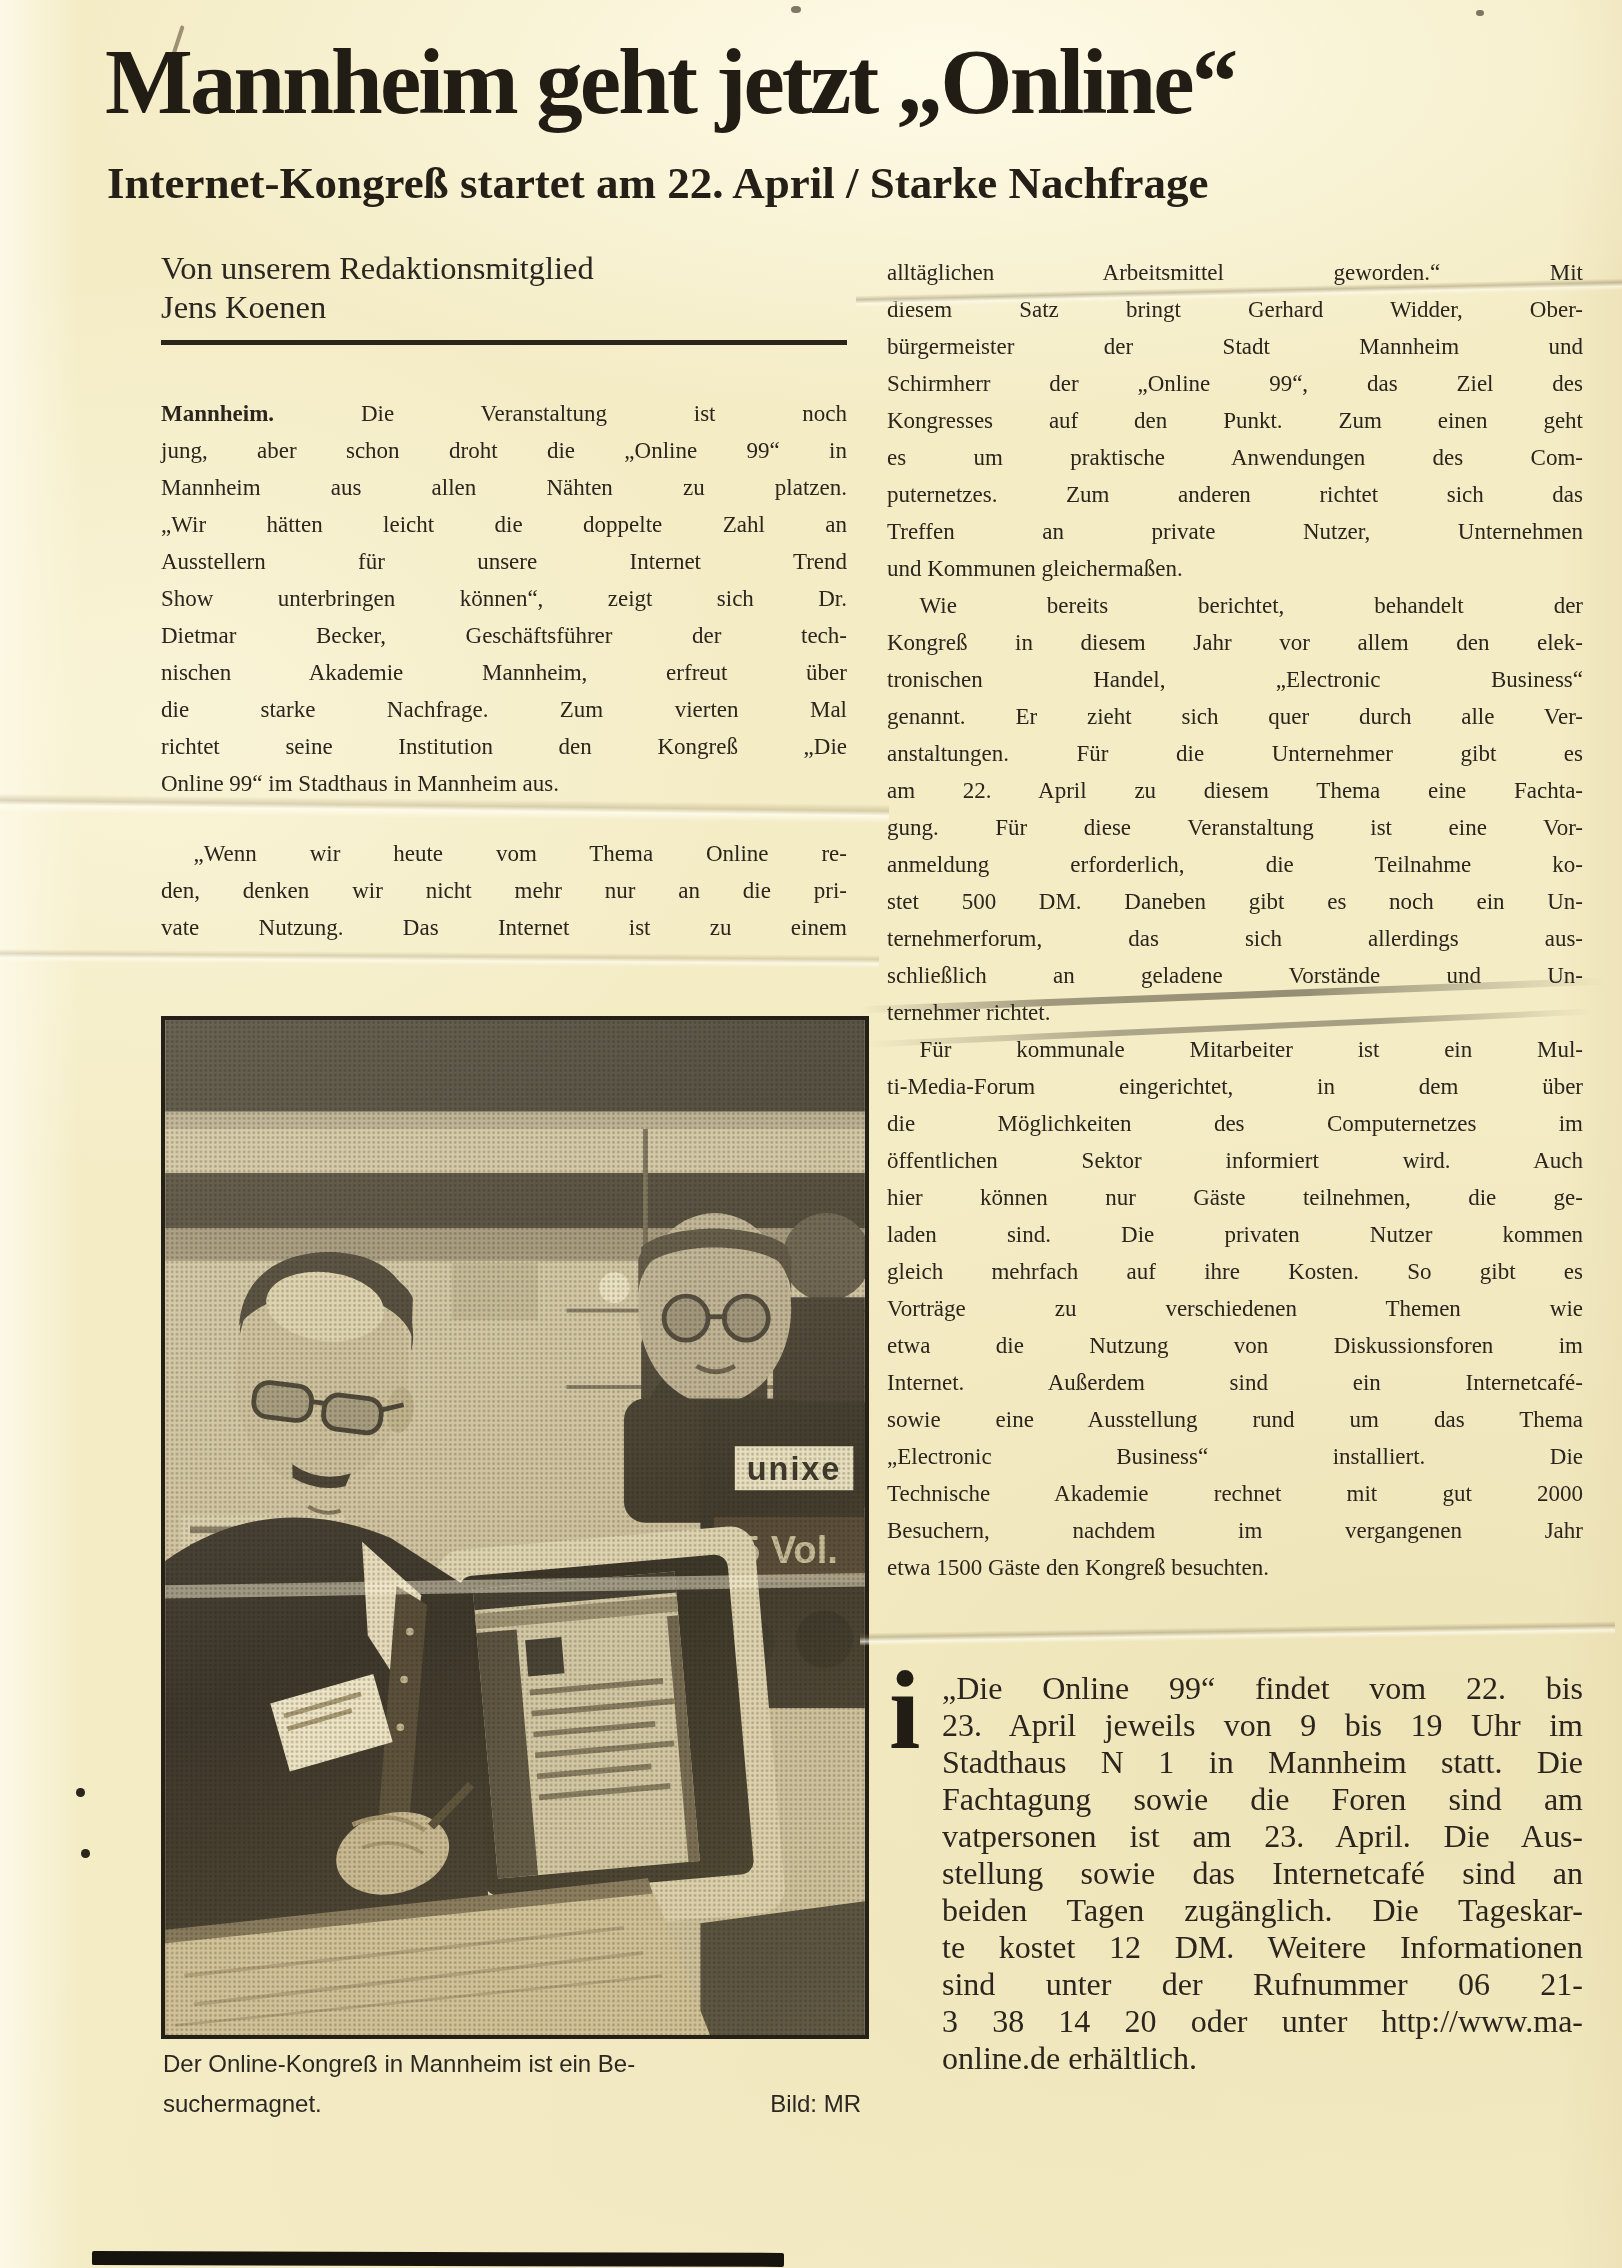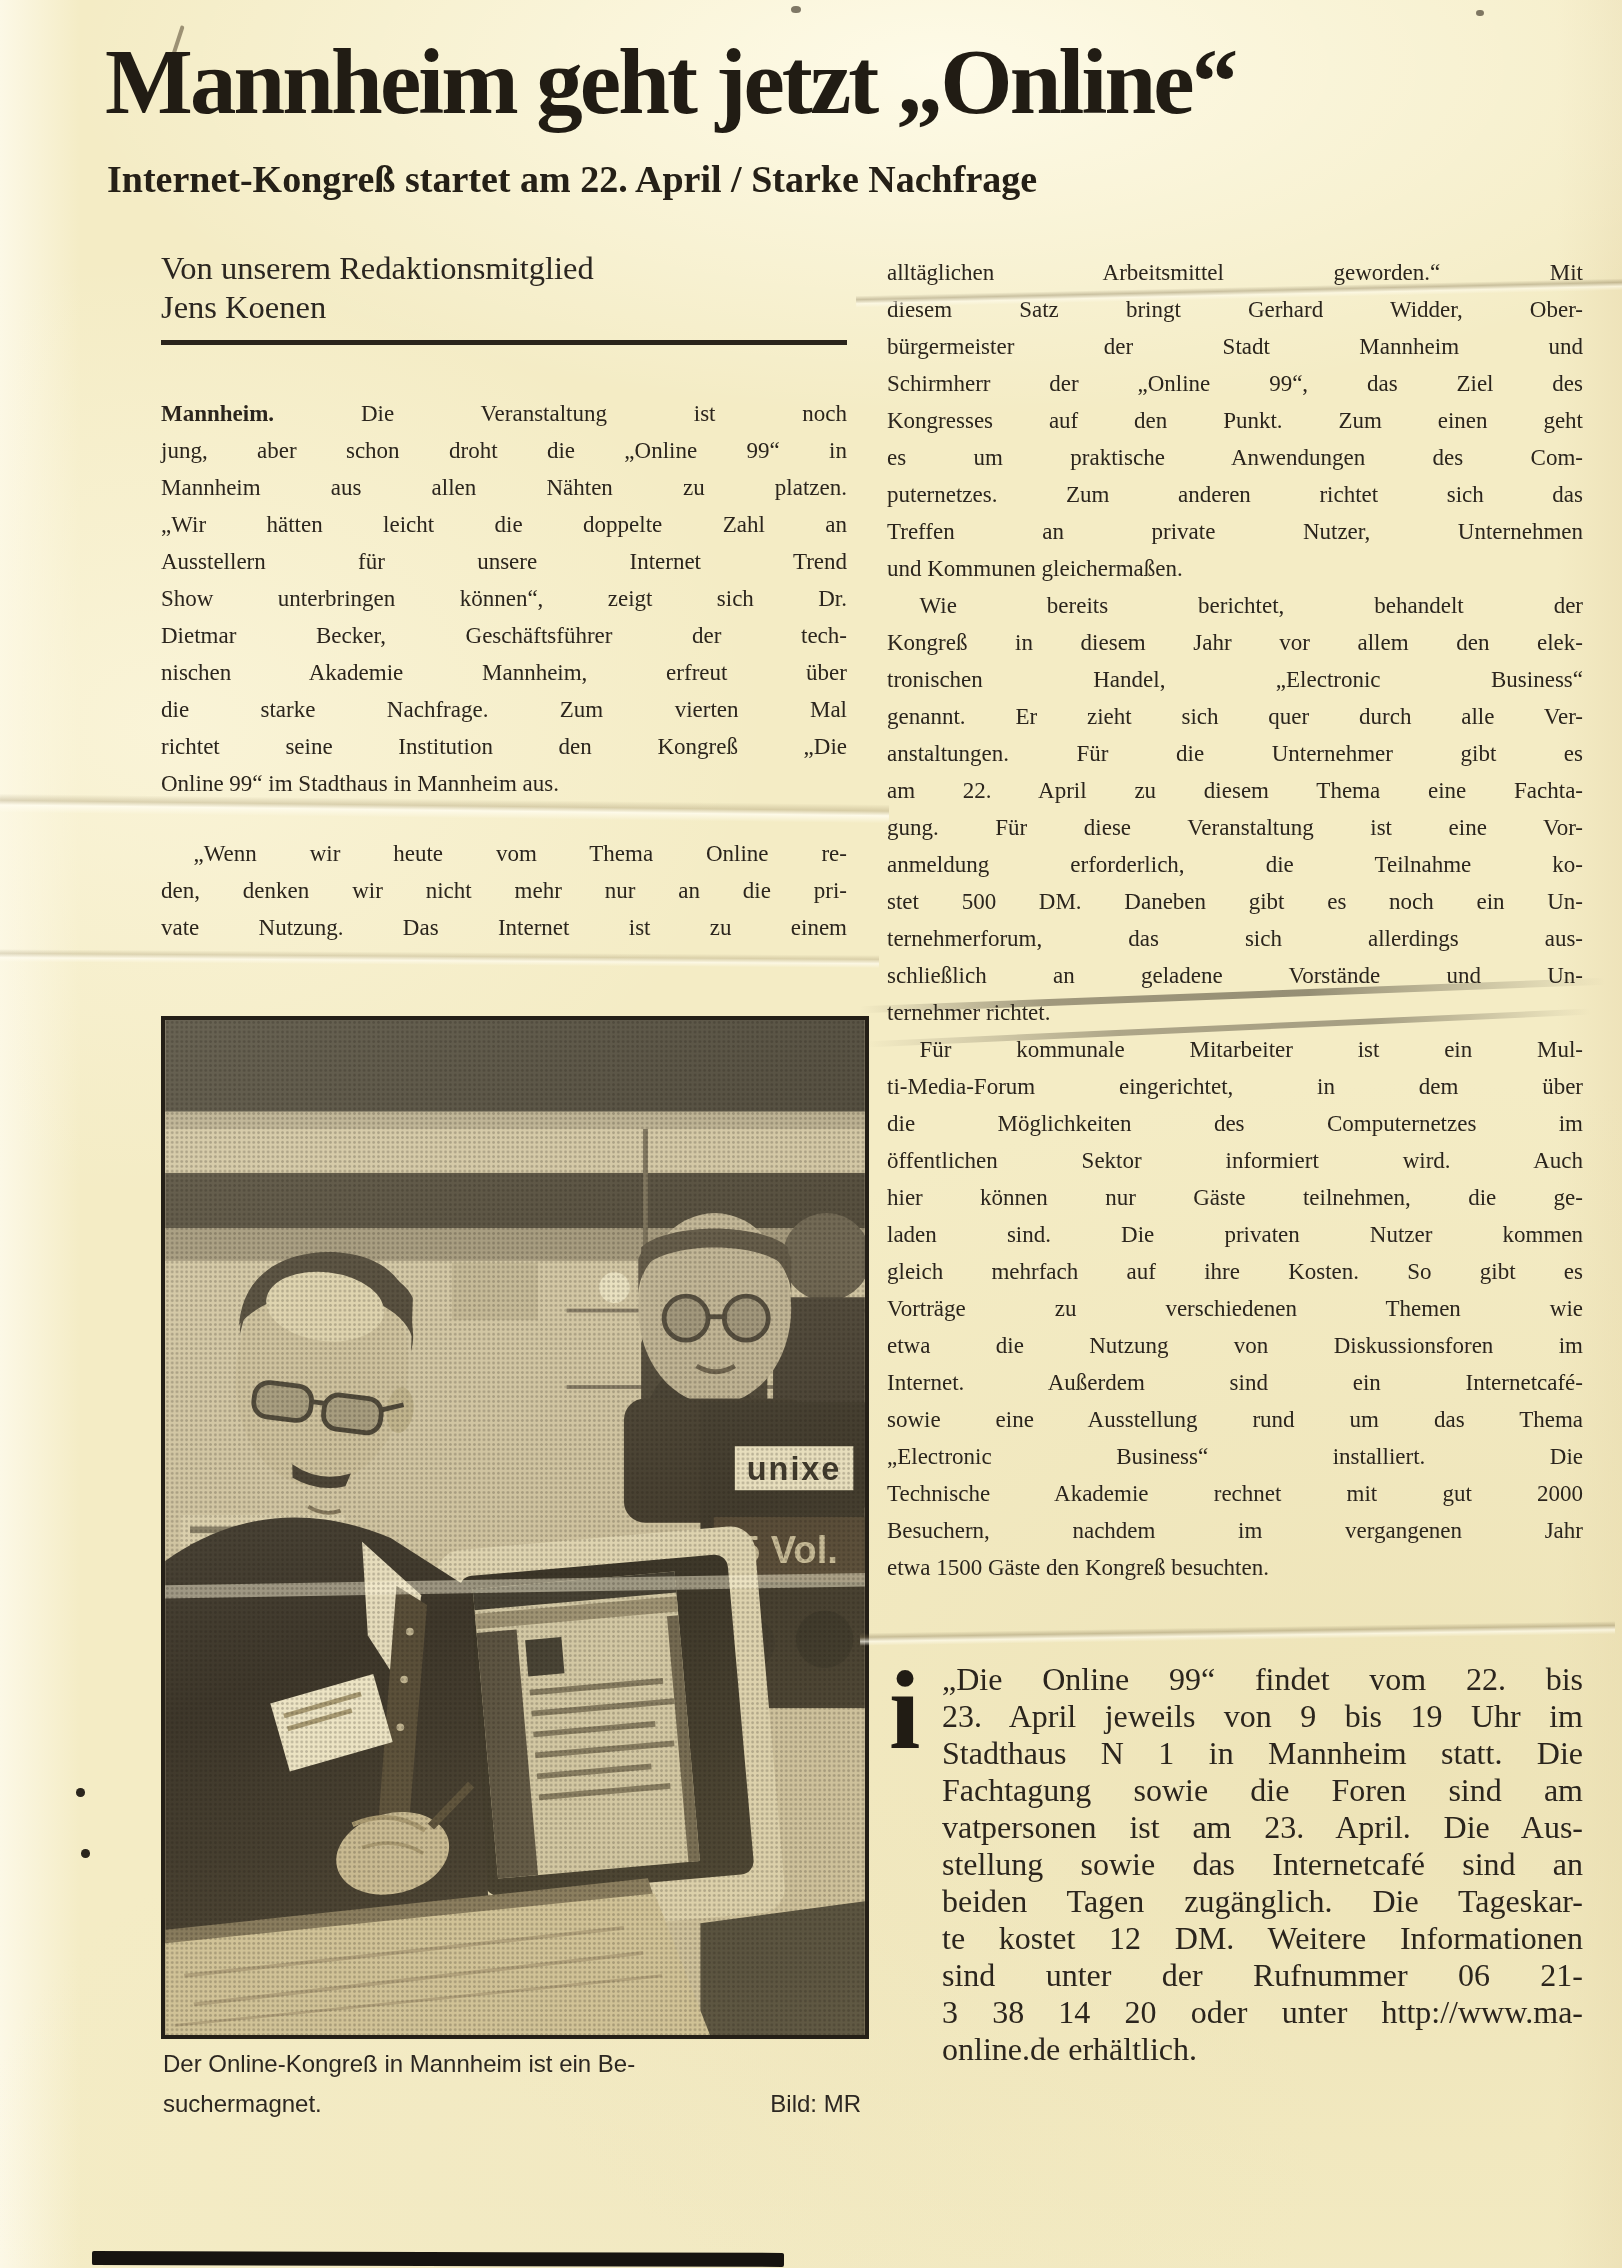--- a/index.html
+++ b/index.html
@@ -16,37 +16,37 @@
     font-family:"Liberation Serif", serif;
     color:#2a241b;
   }
   .headline{
     position:absolute;left:105px;top:32.5px;width:1434px;
     font-size:93px;font-weight:700;letter-spacing:-2.9px;line-height:1.05;
     color:#211c14;white-space:nowrap;
   }
   .subheadline{
     position:absolute;left:107px;top:157px;width:1415px;
-    font-size:38px;font-weight:700;letter-spacing:0;color:#252017;white-space:nowrap;
+    font-size:45px;font-weight:700;letter-spacing:0;color:#252017;white-space:nowrap;
   }
   .byline{position:absolute;left:161px;top:249px;font-size:32.5px;line-height:39px;color:#2b2620;}
   .rule{position:absolute;left:161px;top:340px;width:686px;height:4.8px;background:#2a241b;}
   .col{position:absolute;font-size:23px;line-height:37px;color:#2b251d;}
   .col-left{left:161px;top:395px;width:686px;}
   .col-right{left:887px;top:254px;width:696px;}
   .para{margin:0;}
   .col-left .para + .para{margin-top:32.5px;}
   .tline{text-align:justify;text-align-last:justify;}
   .tline.lastline{text-align-last:left;}
   .tline.indent{text-indent:32.5px;}
   .tline b{font-weight:700;}
   .infobox{position:absolute;left:887px;top:1661px;width:696px;font-size:32px;line-height:37px;color:#2b251d;}
   .info-glyph{position:absolute;left:1.9px;top:-7.6px;font-family:"Liberation Serif",serif;
     font-size:113px;font-weight:700;line-height:1;color:#211c14;}
-  .info-lines{margin-left:55px;}
+  .info-lines{margin-left:55px;margin-top:9px;}
   .photo{position:absolute;left:161px;top:1016px;width:700px;height:1015px;margin:0;
     border:4.8px solid #241f17;box-sizing:content-box;background:#c9bd9c;}
   .photo svg{display:block;}
   .halftone{position:absolute;inset:0;pointer-events:none;
     background-image:radial-gradient(rgba(28,23,15,.22) 1.1px, rgba(0,0,0,0) 1.6px);
     background-size:4.8px 4.8px;}
   .photo-tint{position:absolute;inset:0;pointer-events:none;
     background:linear-gradient(160deg, rgba(248,240,206,.35), rgba(226,212,164,.18) 55%, rgba(214,198,146,.35));}
   .caption{position:absolute;left:163px;top:2044px;width:698px;
     font-family:"Liberation Sans", sans-serif;font-size:24px;line-height:40px;color:#2c2721;}

